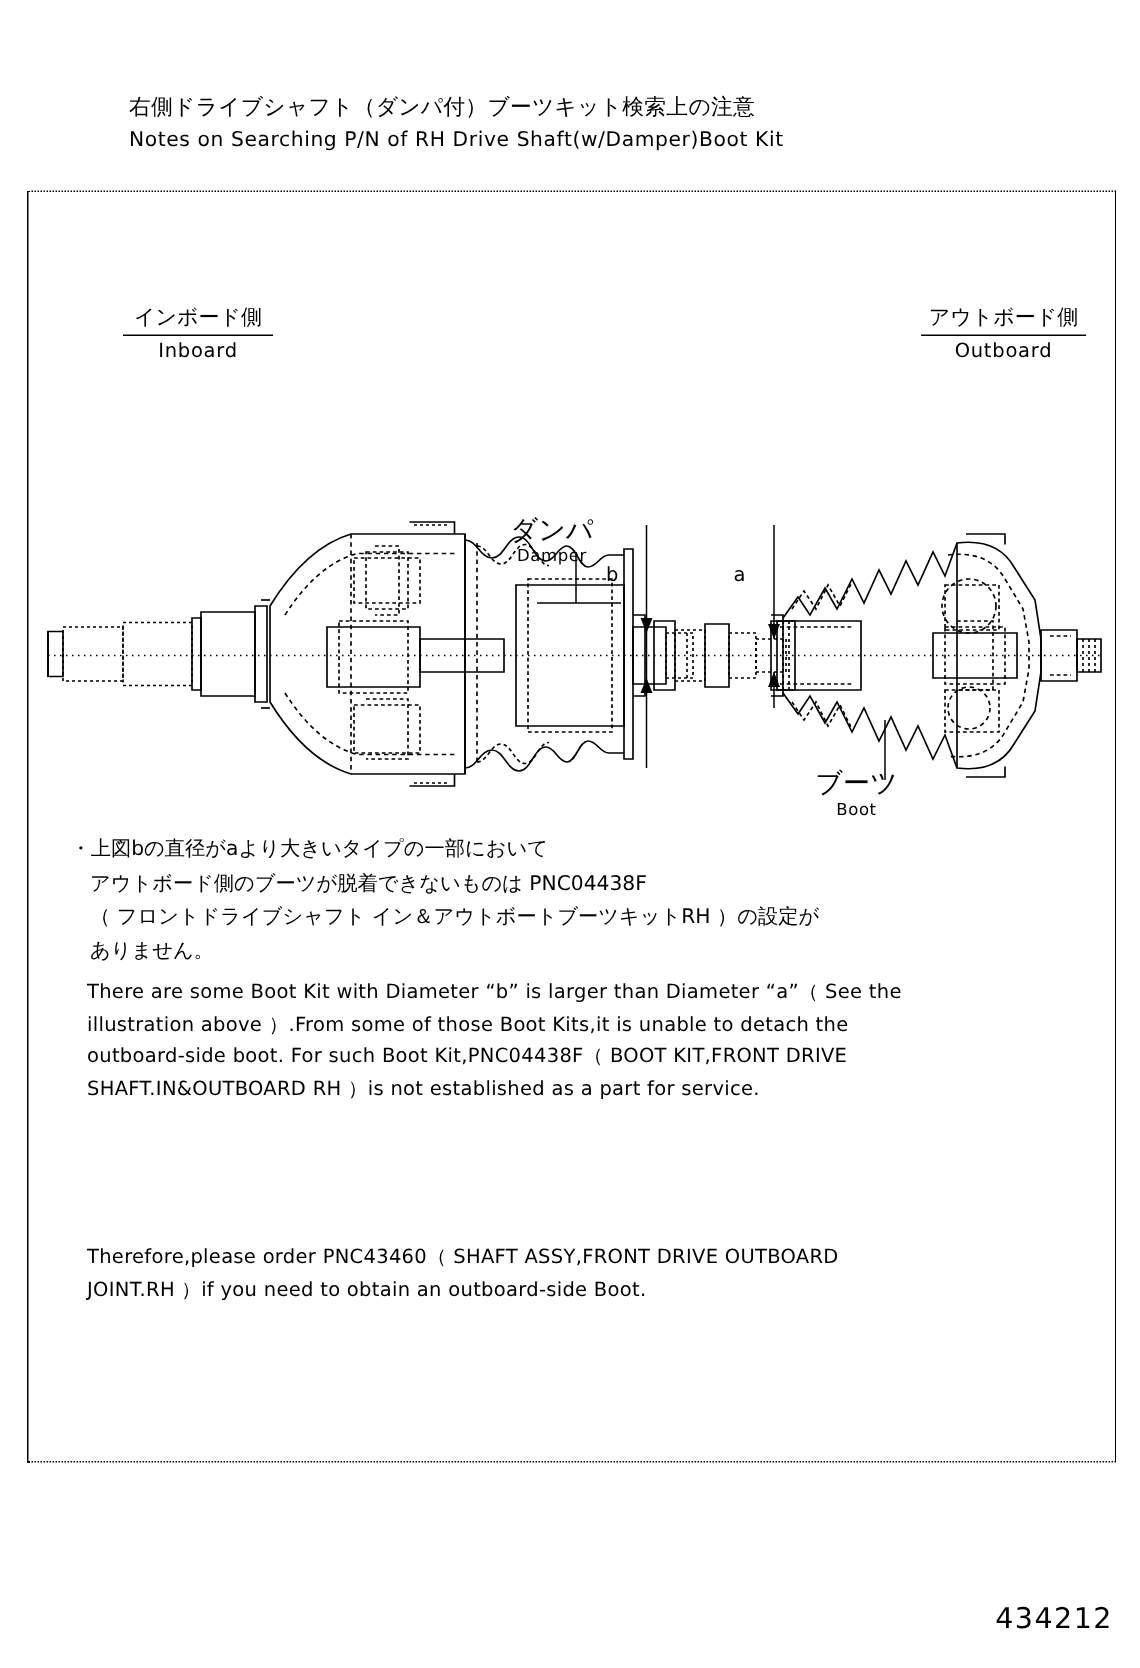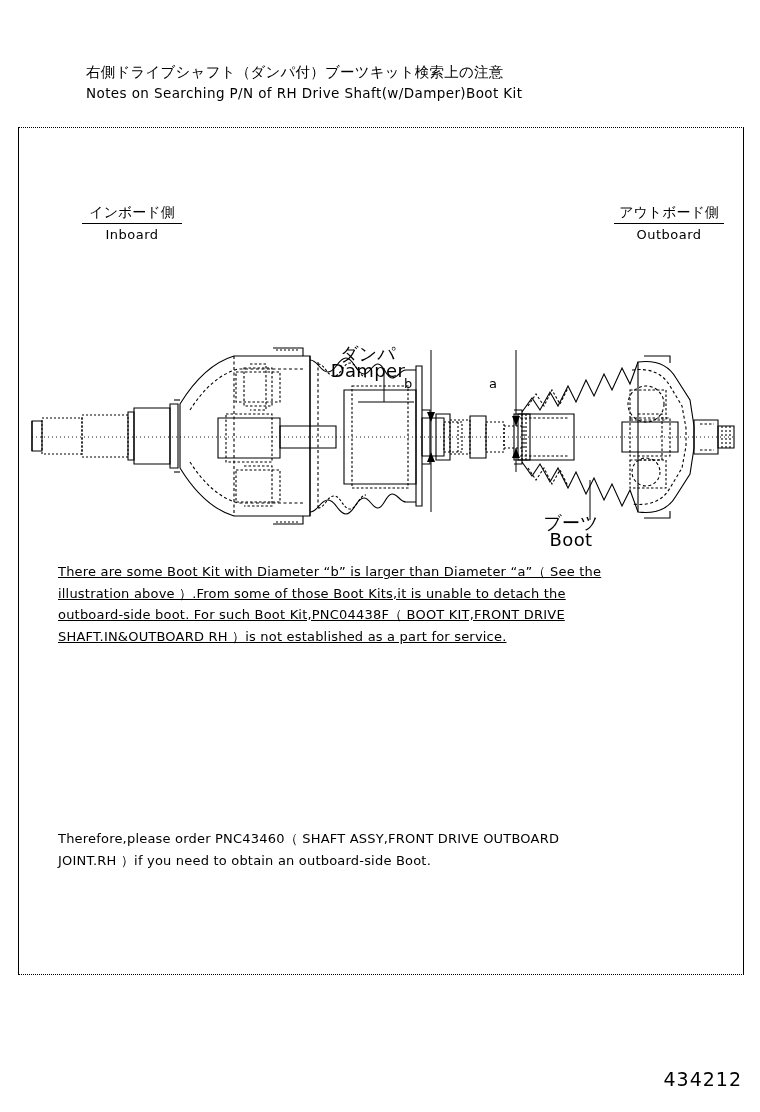--- a/index.html
+++ b/index.html
@@ -91,21 +91,21 @@
     position: absolute;
     text-align: center;
   }
   .callout .jp {
     font-size: 18px;
     line-height: 17px;
     white-space: nowrap;
     display: block;
   }
   .callout .en {
-    font-size: 18px;
+    font-size: 11px;
     line-height: 17px;
     white-space: nowrap;
     display: block;
     letter-spacing: 0.4px;
     text-align: center;
   }
   #callout-damper { left: 325px; top: 345px; width: 86px; }
   #callout-boot   { left: 533px; top: 514px; width: 76px; }
 
   .dim-letter {
@@ -130,21 +130,21 @@
     font-size: 13px;
     line-height: 21.5px;
     white-space: nowrap;
     letter-spacing: 0.2px;
   }
   .note .jp-block { margin-bottom: 6px; }
   .indent-1 { padding-left: 13px; }
 
   #note-1 { left: 47px; top: 555px; }
   #note-2 { left: 47px; top: 818px; }
-  #note-1 .en-block { margin-top: 6px; padding-left: 11px; text-decoration: underline; }
+  #note-1 .en-block { margin-top: 6px; padding-left: 11px; }
   #note-2 .en-block { margin-top: 10px; padding-left: 11px; }
 
   
   #page-code {
     position: absolute;
     right: 18px;
     top: 1068px;
     font-size: 19px;
     letter-spacing: 1px;
   }
@@ -322,20 +322,26 @@
 
 <div class="callout" id="callout-boot">
   <span class="jp">ブーツ</span>
   <span class="en">Boot</span>
 </div>
 
 <div class="dim-letter" id="dim-b">b</div>
 <div class="dim-letter" id="dim-a">a</div>
 
 <div class="note" id="note-1">
+  <div class="jp-block">
+    <div class="jp-line">・上図bの直径がaより大きいタイプの一部において</div>
+    <div class="jp-line indent-1">アウトボード側のブーツが脱着できないものは PNC04438F</div>
+    <div class="jp-line indent-1">（ フロントドライブシャフト イン＆アウトボートブーツキットRH ）の設定が</div>
+    <div class="jp-line indent-1">ありません。</div>
+  </div>
   <div class="en-block">
     <div class="en-line">There are some Boot Kit with Diameter “b” is larger than Diameter “a”（ See the</div>
     <div class="en-line">illustration above ）.From some of those Boot Kits,it is unable to detach the</div>
     <div class="en-line">outboard-side boot. For such Boot Kit,PNC04438F（ BOOT KIT,FRONT DRIVE</div>
     <div class="en-line">SHAFT.IN&amp;OUTBOARD RH ）is not established as a part for service.</div>
   </div>
 </div>
 
 <div class="note" id="note-2">
   <div class="en-block">

